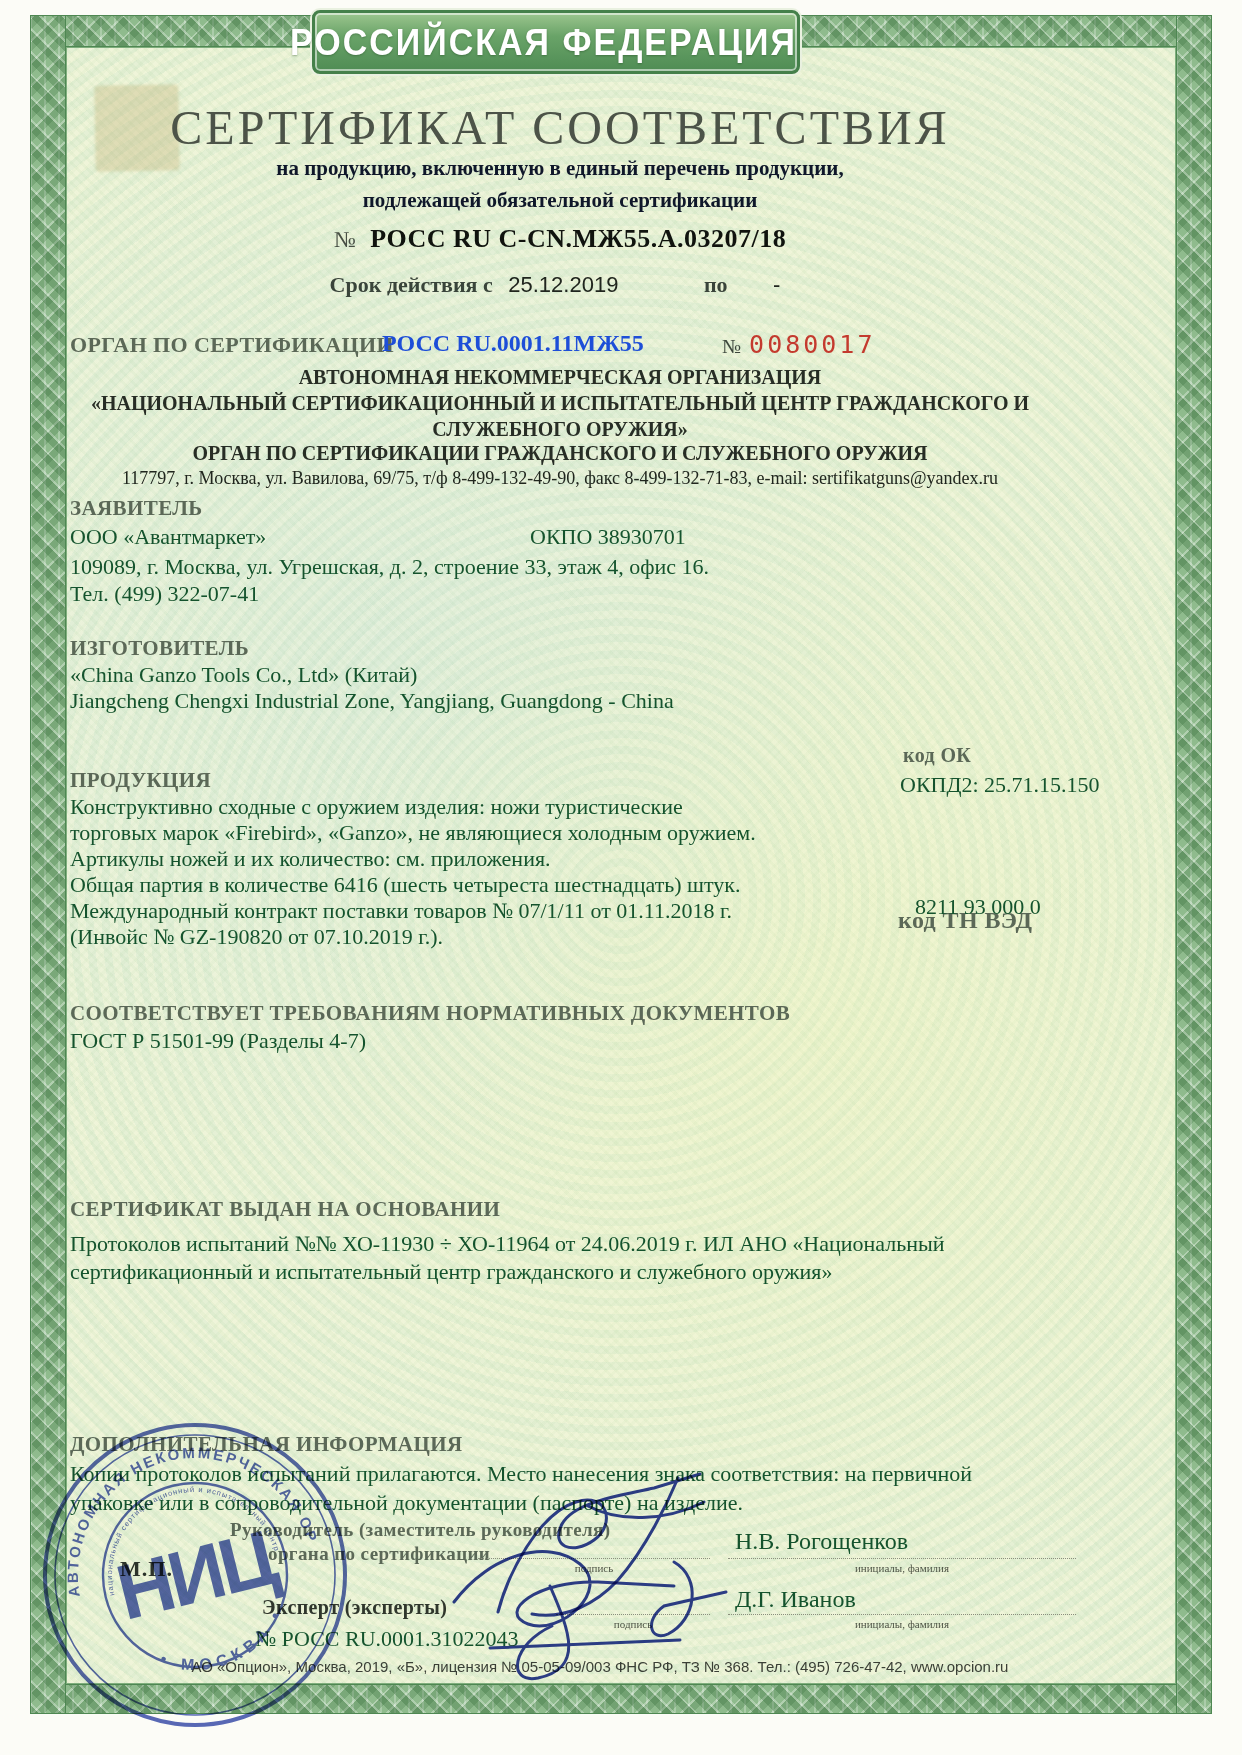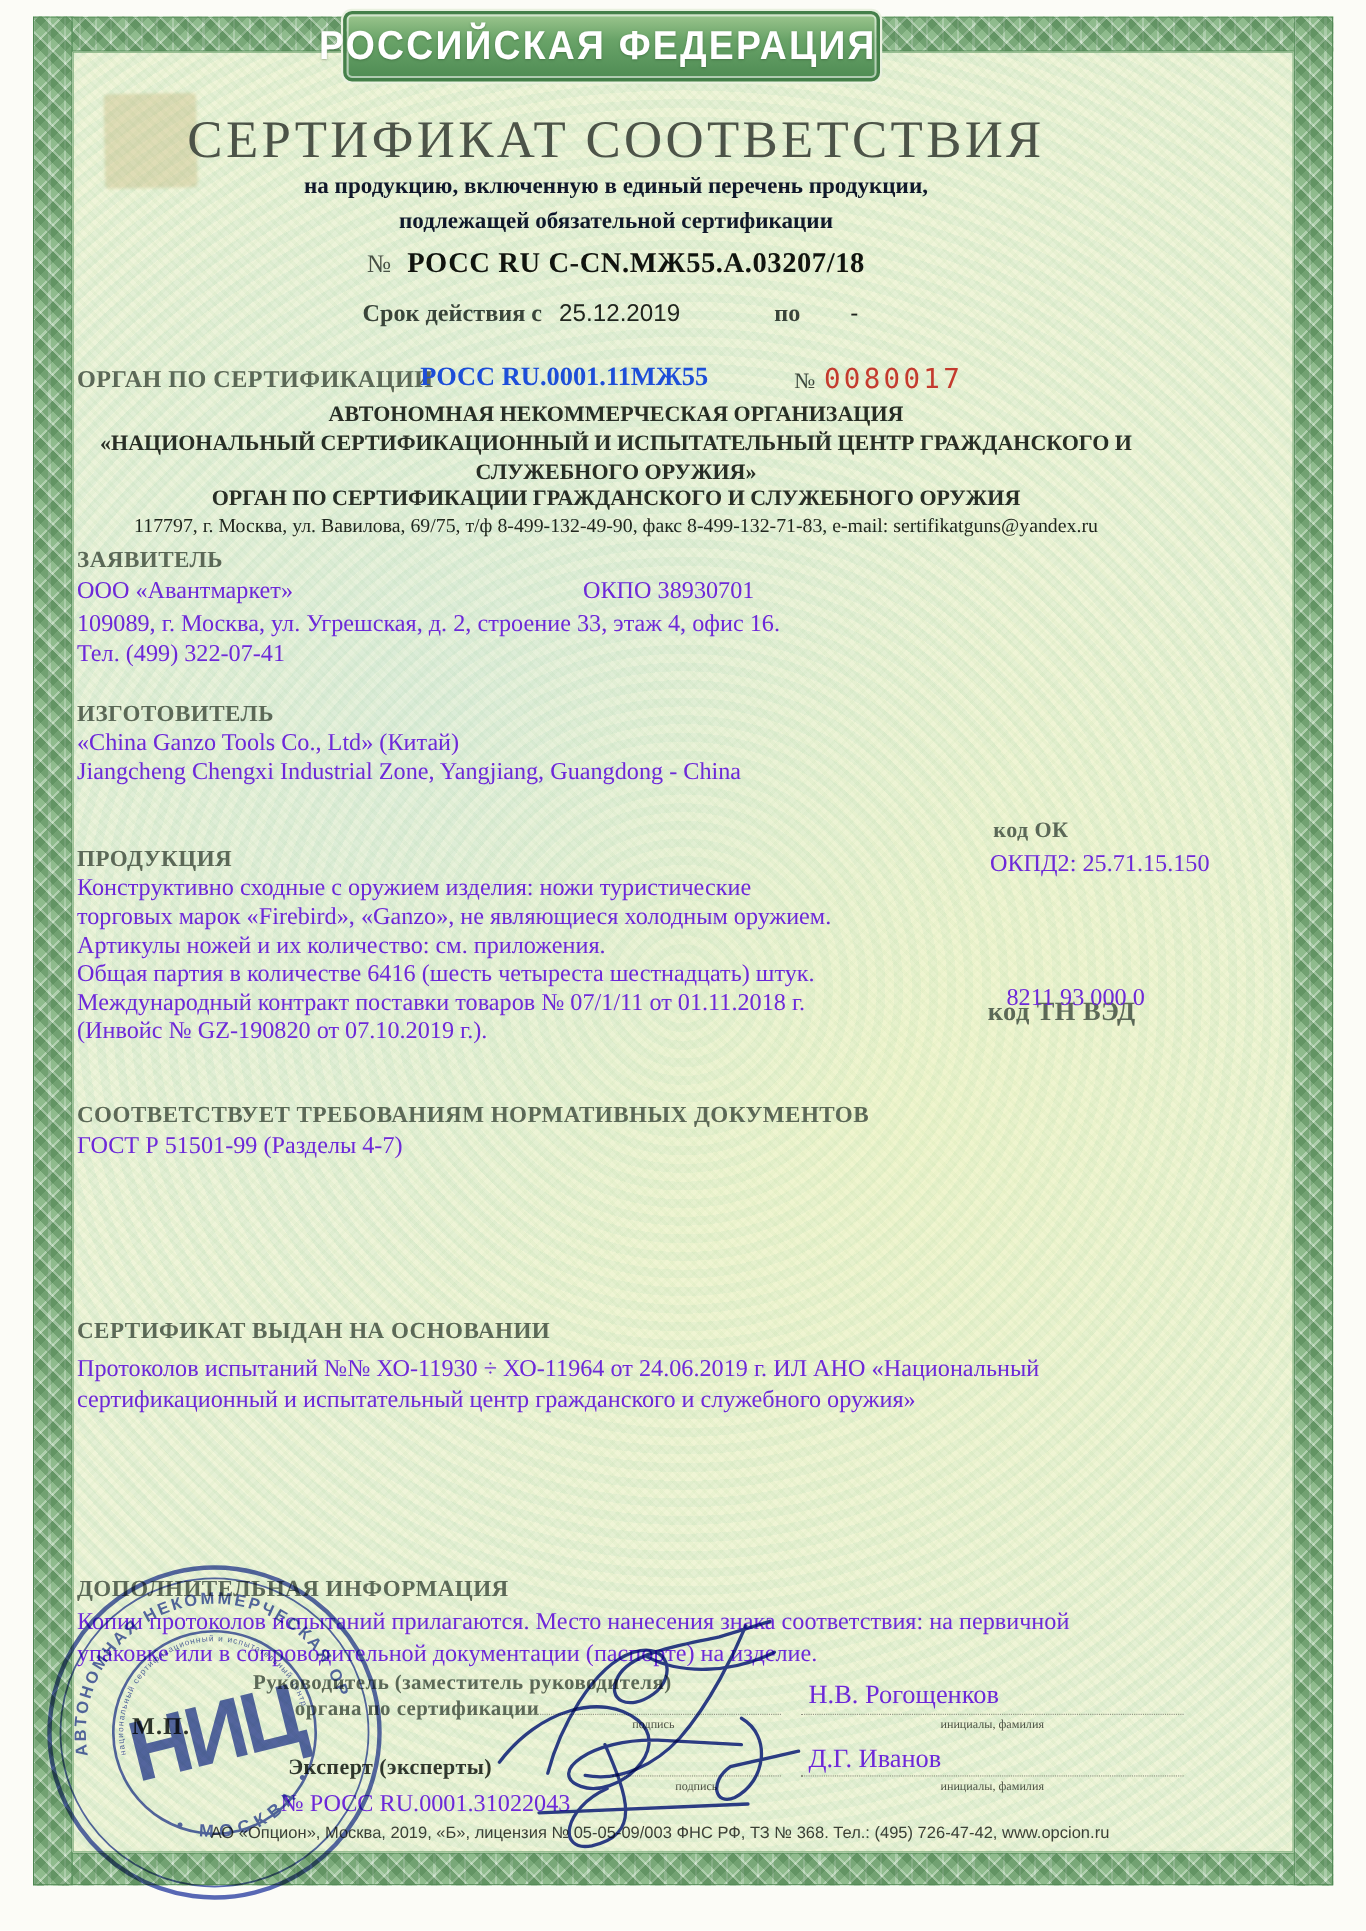--- a/index.html
+++ b/index.html
@@ -40,21 +40,21 @@
   .abs{position:absolute;}
   .center-col{left:70px;width:980px;text-align:center;}
   .title{font-size:48px;letter-spacing:3px;color:#4c5348;}
   .subtitle{font-size:21px;font-weight:bold;color:#0f172a;}
   .cert-no{font-size:26px;font-weight:bold;color:#10130e;letter-spacing:.5px;}
   .cert-no .nosign{font-weight:normal;font-size:23px;color:#474f44;margin-right:14px;}
   .validity{font-size:22px;color:#2c352c;}
   .validity .lbl{font-weight:bold;color:#39443a;}
   .validity .val{font-family:"Liberation Sans", sans-serif;font-size:22px;color:#20251e;margin:0 10px;}
   .sect{font-size:21px;font-weight:bold;color:#5b6857;letter-spacing:.4px;}
-  .bodytxt{font-size:22px;color:#6d28d9;white-space:nowrap;}
+  .bodytxt{font-size:22px;color:#14532d;white-space:nowrap;}
   .orgname{font-size:20px;font-weight:bold;color:#272d25;white-space:nowrap;}
   .small{font-size:18px;color:#20261e;white-space:nowrap;}
   .boldcode{font-size:24px;font-weight:bold;color:#1d4ed8;}
   .formno .nosign{font-size:20px;color:#3c463c;margin-right:8px;}
   .formno .digits{font-family:"DejaVu Sans Mono", monospace;font-size:25px;color:#c43a2e;letter-spacing:3px;}
   .caption{font-size:11px;color:#4d5345;text-align:center;}
   .sigline{border-bottom:1.5px dotted #8b8f7e;}
   .footer{font-family:"Liberation Sans", sans-serif;font-size:15px;color:#3a3f36;}
   .mp{font-size:22px;font-weight:bold;color:#2c332a;letter-spacing:1px;}
   .ink{mix-blend-mode:multiply;}

